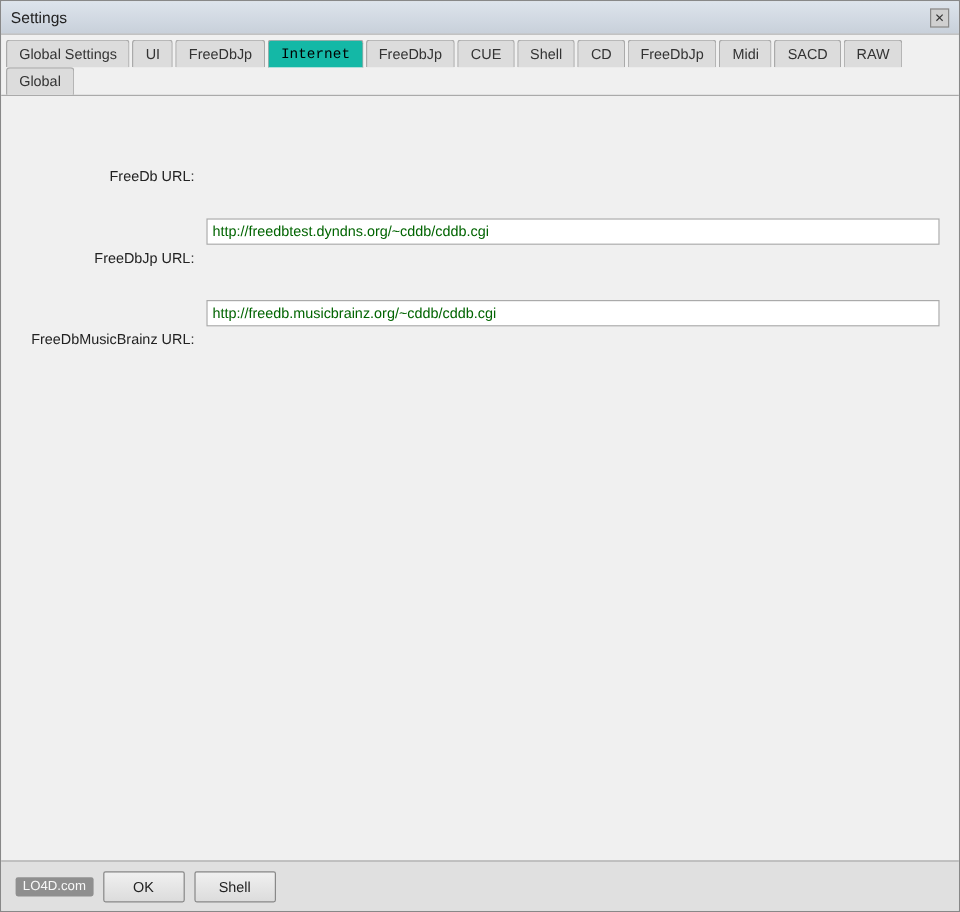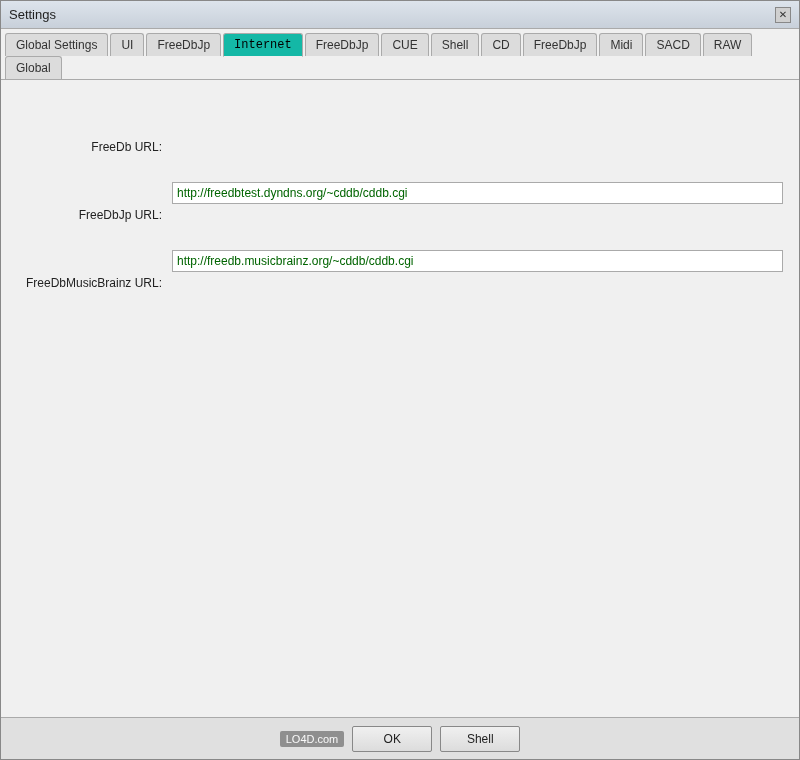--- a/index.html
+++ b/index.html
@@ -119,28 +119,28 @@
       font-size: 12px;
       outline: none;
     }
 
     .footer {
       height: 42px;
       background: #e0e0e0;
       border-top: 1px solid #aaa;
       display: flex;
       align-items: center;
-      justify-content: center;
+      justify-content: flex-start;
       padding: 0 12px;
       gap: 8px;
       flex-shrink: 0;
     }
 
     .footer-btn {
-      width: 80px;
+      width: 68px;
       height: 26px;
       border: 1px solid #888;
       background: linear-gradient(to bottom, #f0f0f0, #dcdcdc);
       cursor: pointer;
       font-size: 12px;
       color: #222;
       display: flex;
       align-items: center;
       justify-content: center;
       border-radius: 2px;

